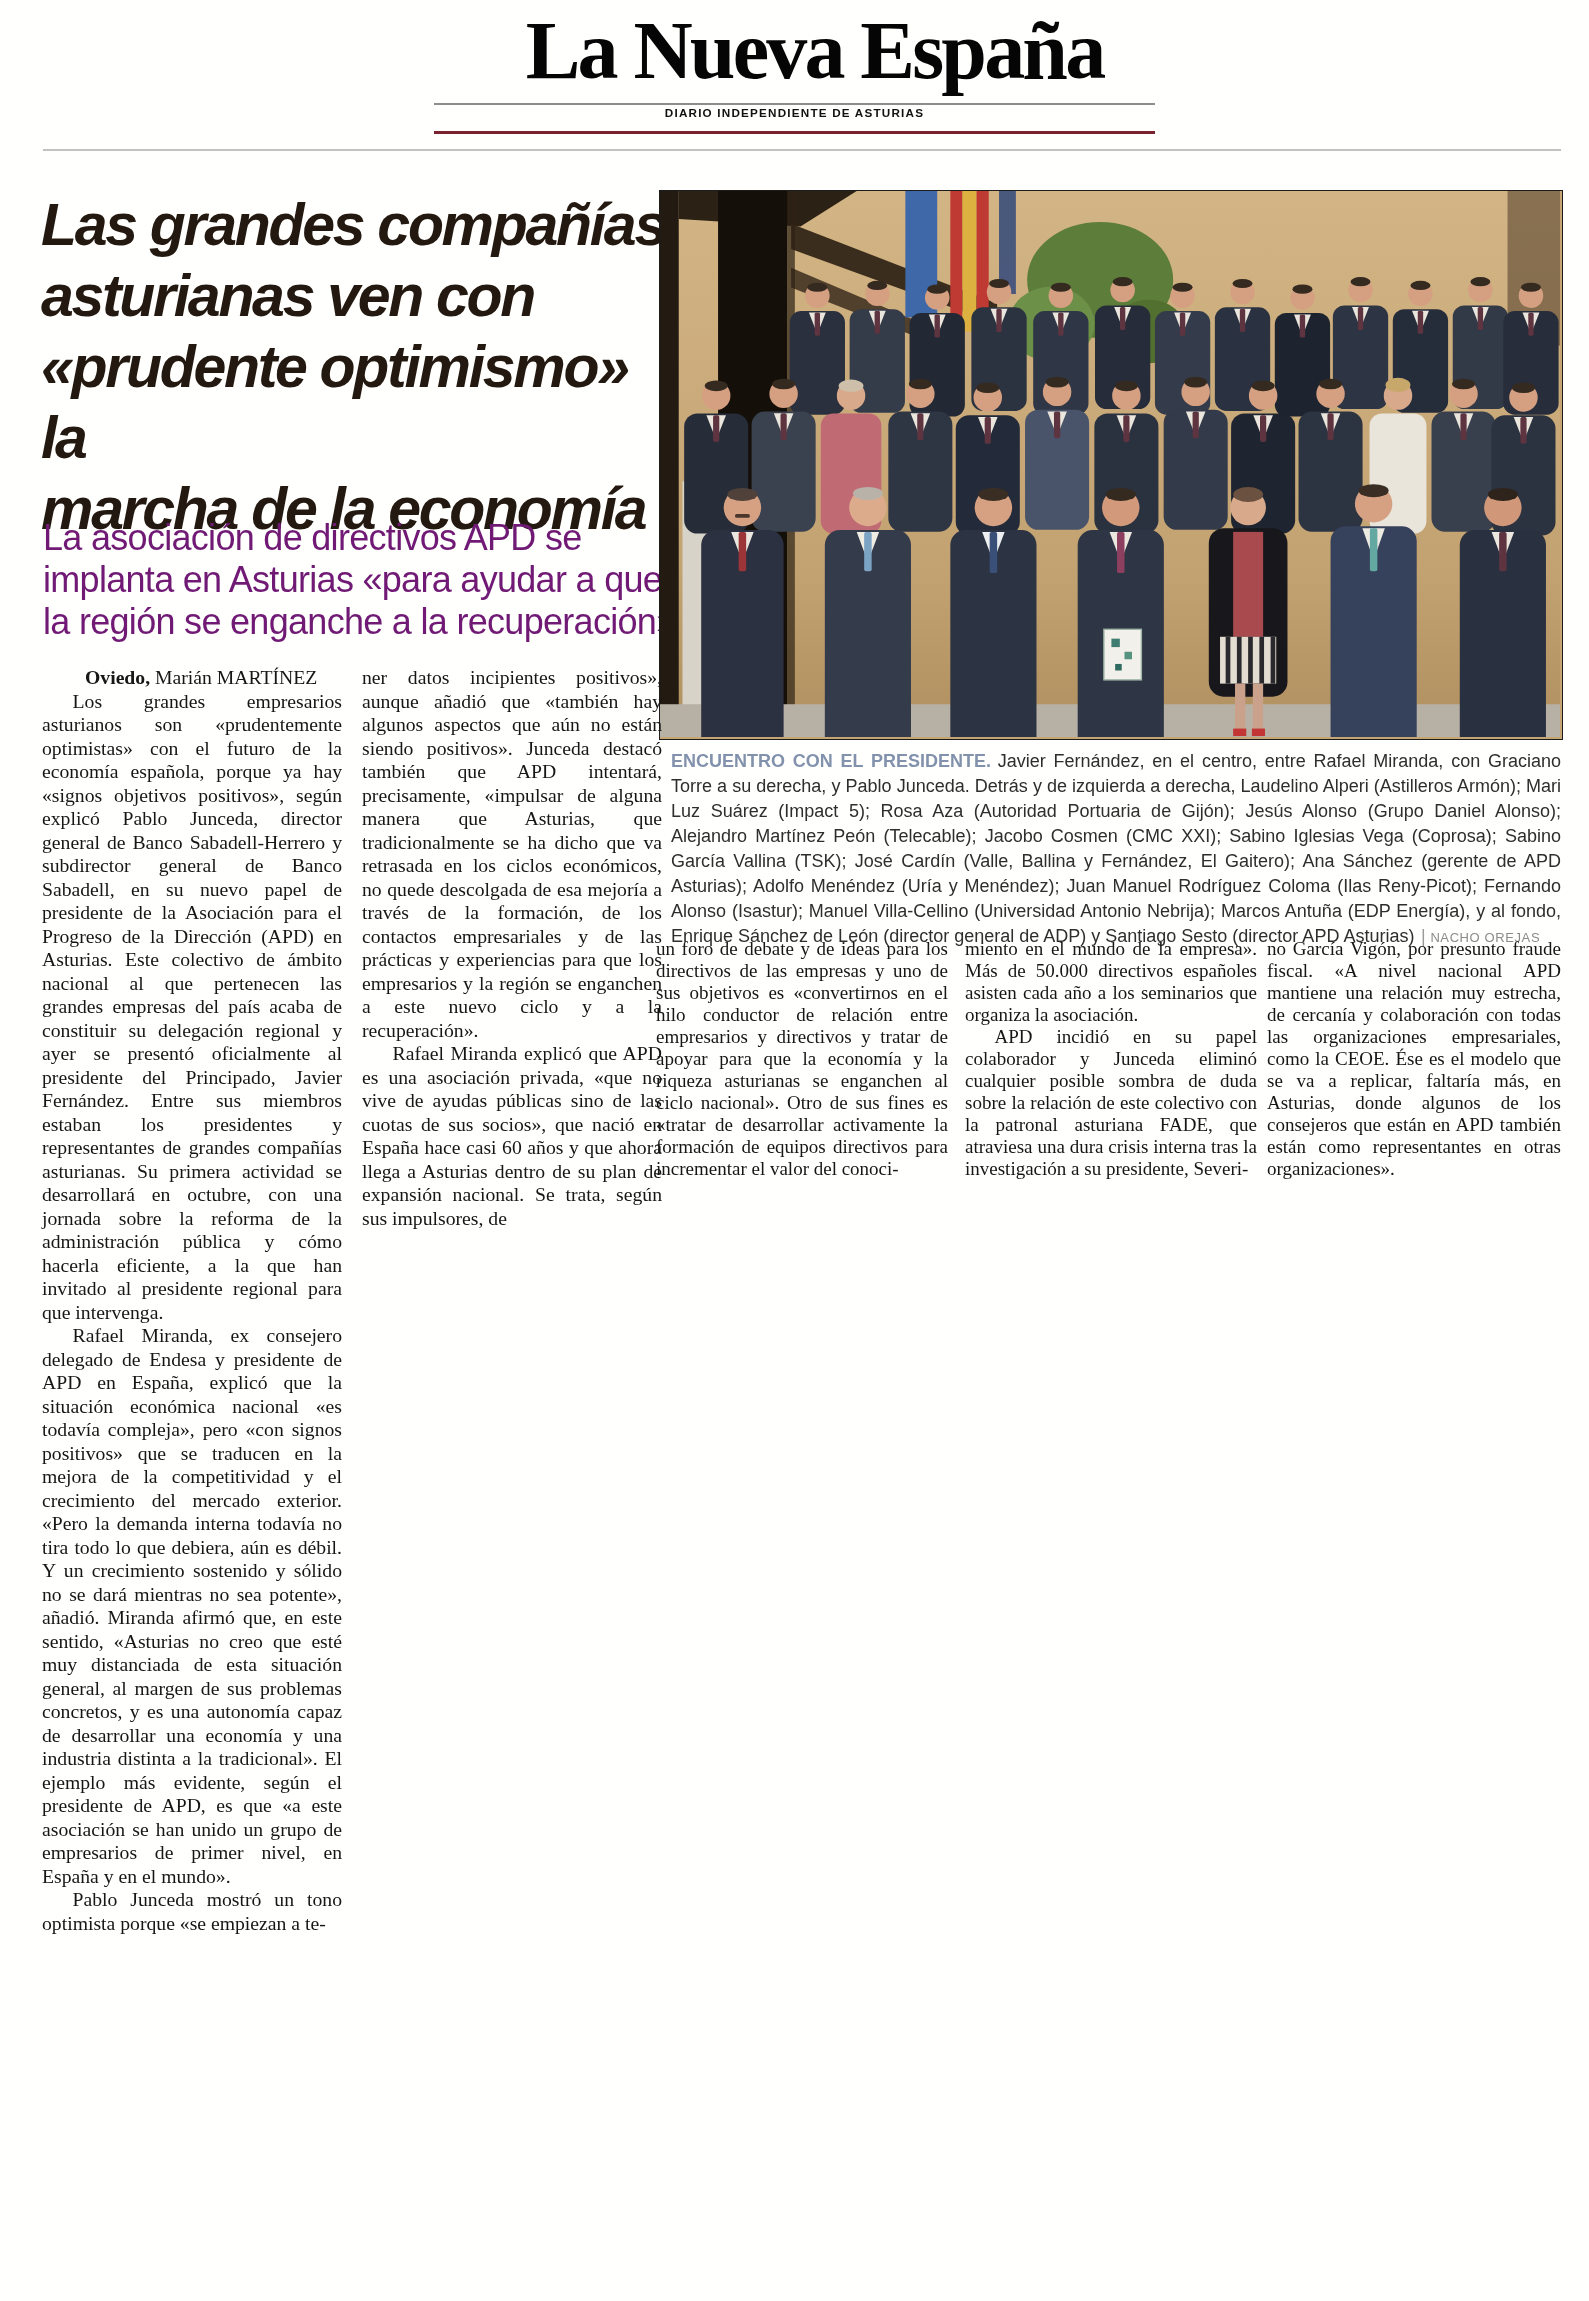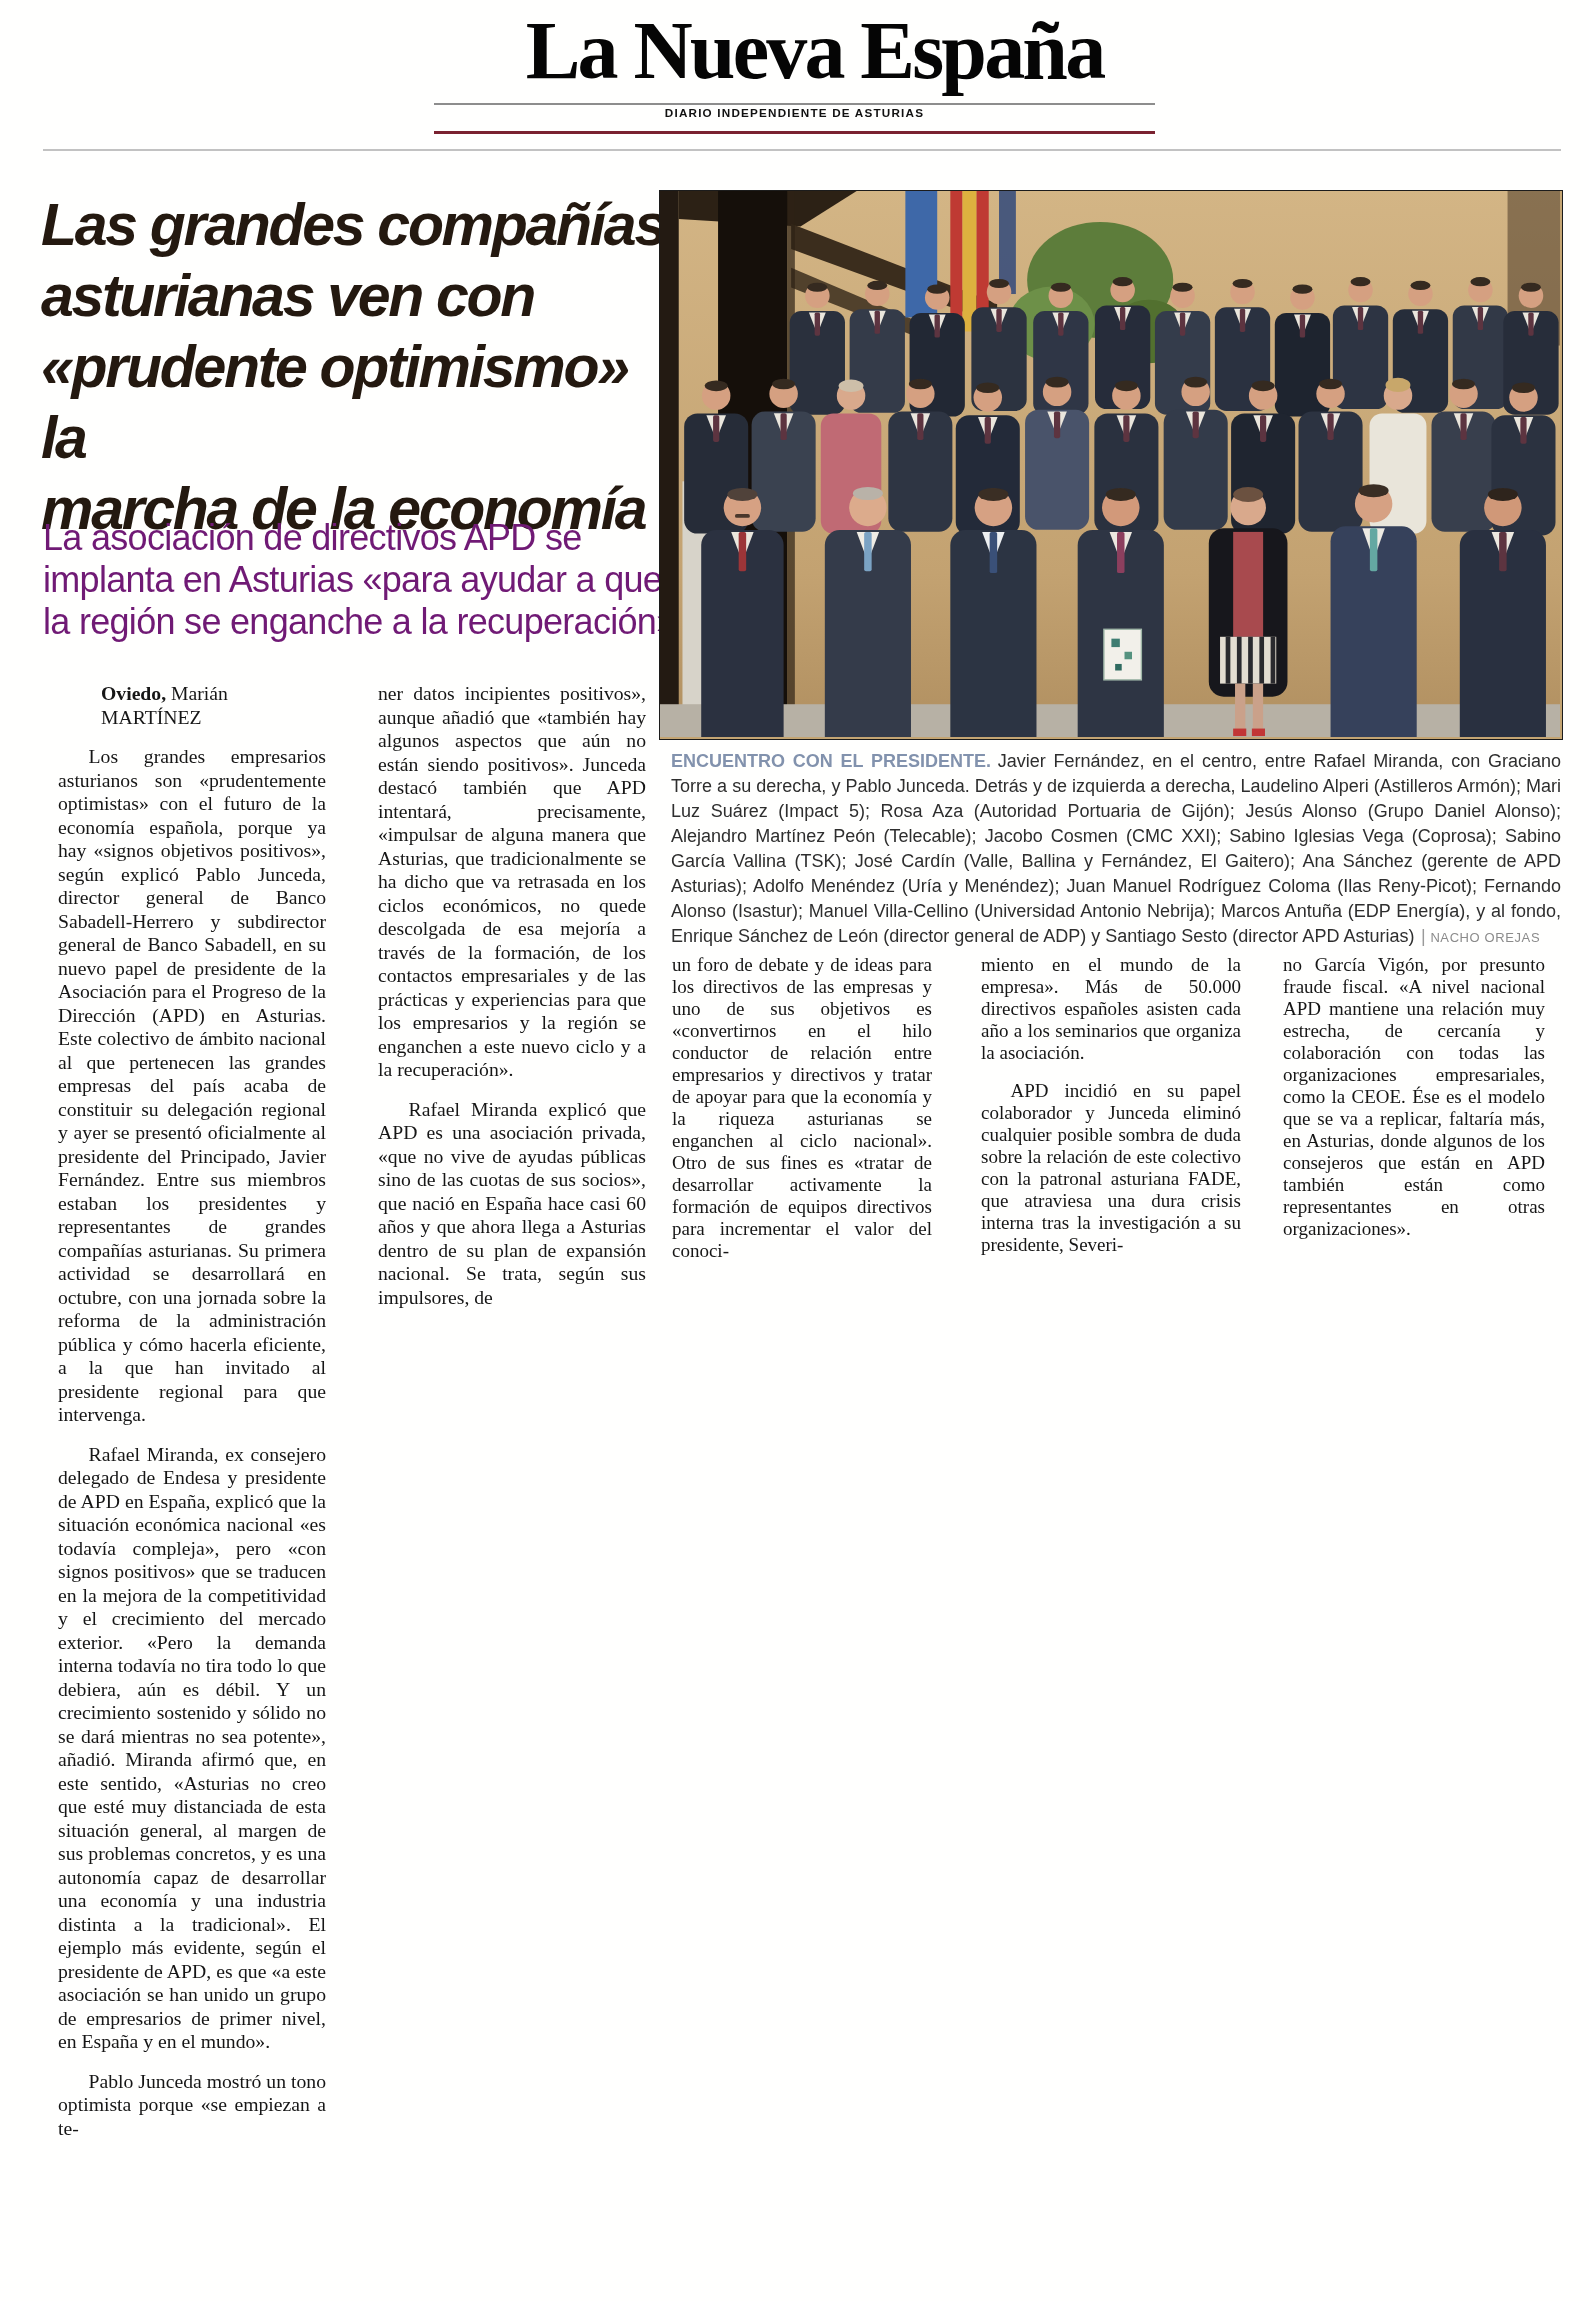--- a/index.html
+++ b/index.html
@@ -23,21 +23,21 @@
   .subhead{position:absolute;left:43px;top:517px;width:637px;
     font-family:"Liberation Sans","DejaVu Sans",sans-serif;font-weight:400;
     font-size:36px;line-height:42px;letter-spacing:-0.7px;color:#701a75;}
   
   .bodycol{position:absolute;font-size:19.7px;line-height:23.5px;text-align:justify;
     color:#161616;hyphens:auto;}
   .col1{left:42px;top:666px;width:300px;}
   .col2{left:362px;top:666px;width:300px;}
   .byline{padding-left:43px;text-align:left;}
   .byline .loc{font-weight:bold;}
-  p{margin:16px;}
+  p{margin:0;}
   .ind{text-indent:1.55em;}
   
   .photo{position:absolute;left:659px;top:190px;width:904px;height:550px;
     border:0.9px solid #1c1c1c;box-sizing:border-box;background:#c4a573;}
   
   .caption{position:absolute;left:671px;top:749px;width:890px;
     font-family:"Liberation Sans","DejaVu Sans",sans-serif;
     font-size:18px;line-height:25px;color:#2e2e2e;text-align:justify;}
   .cap-label{color:#8292ad;font-weight:bold;padding-right:6.6px;}
   .cap-bar{color:#9a9a9a;padding:0 4.7px 0 6.6px;}

